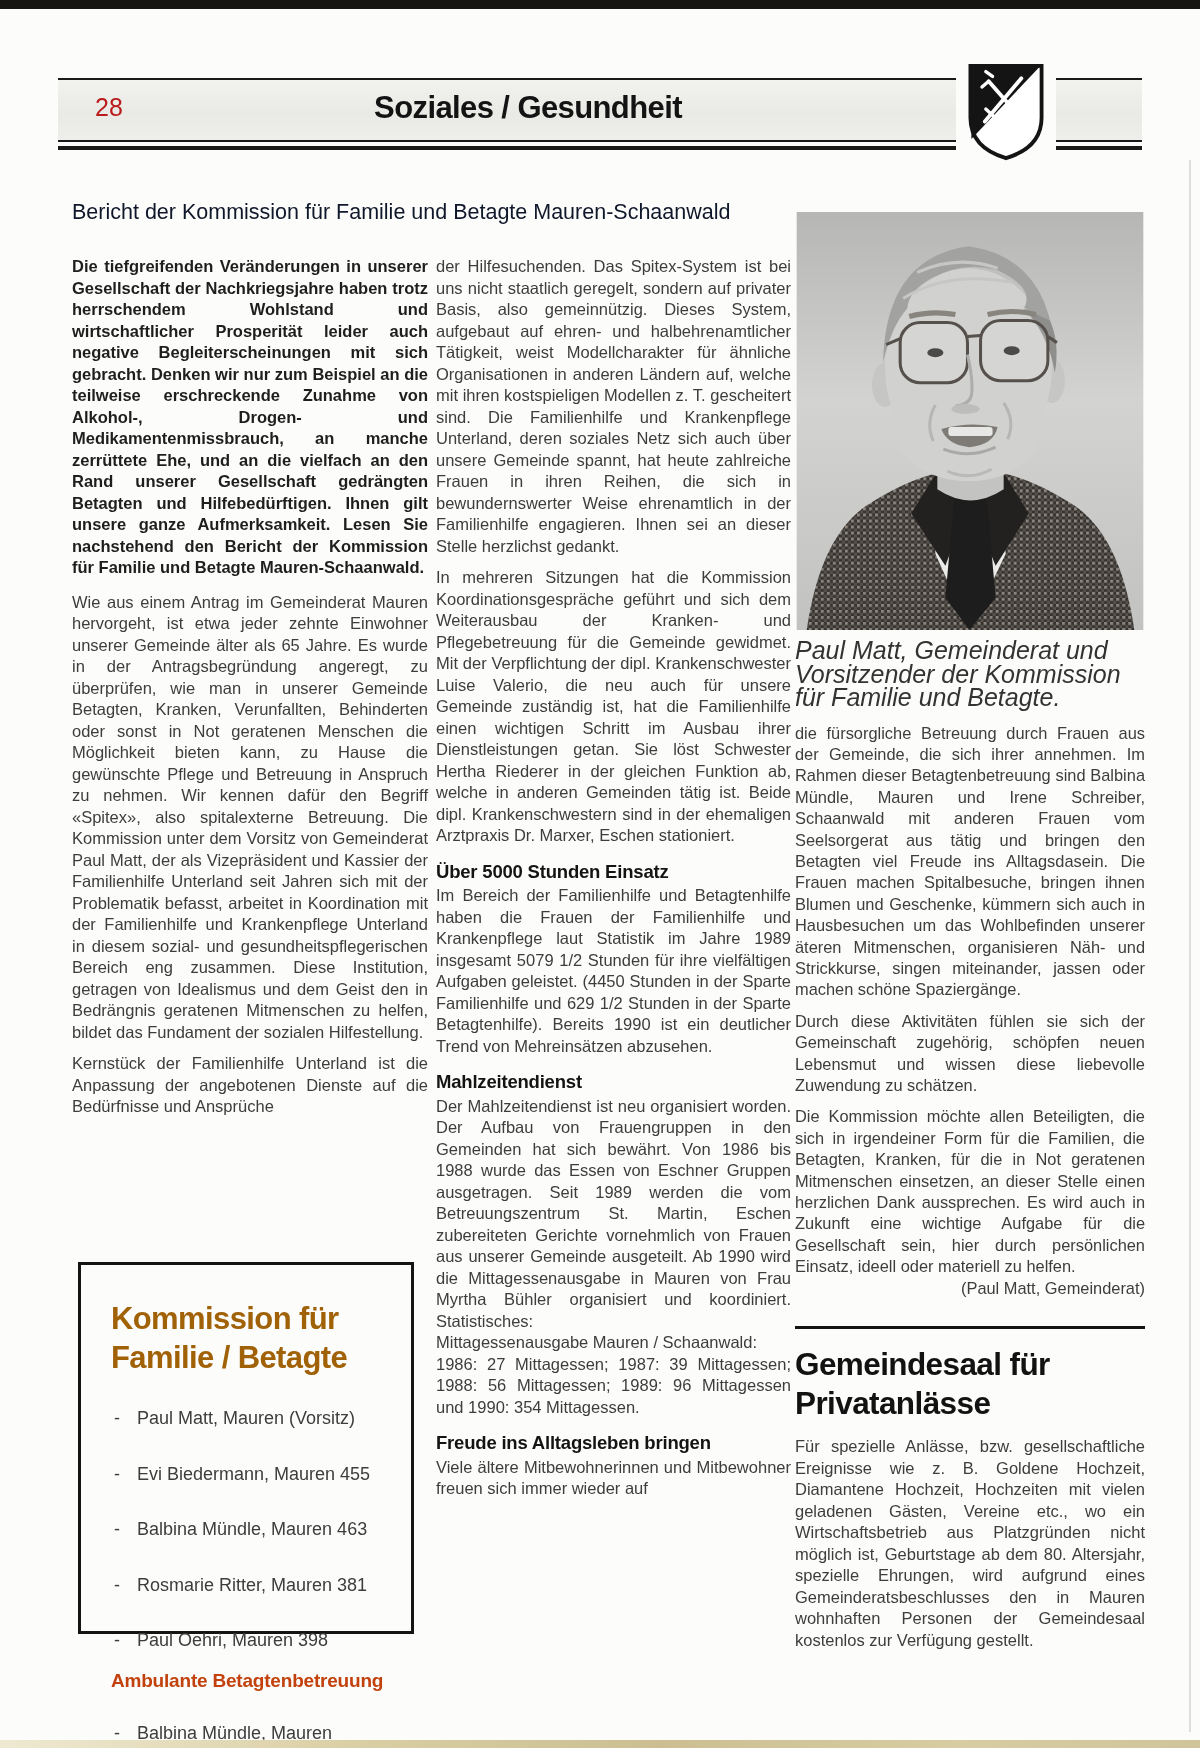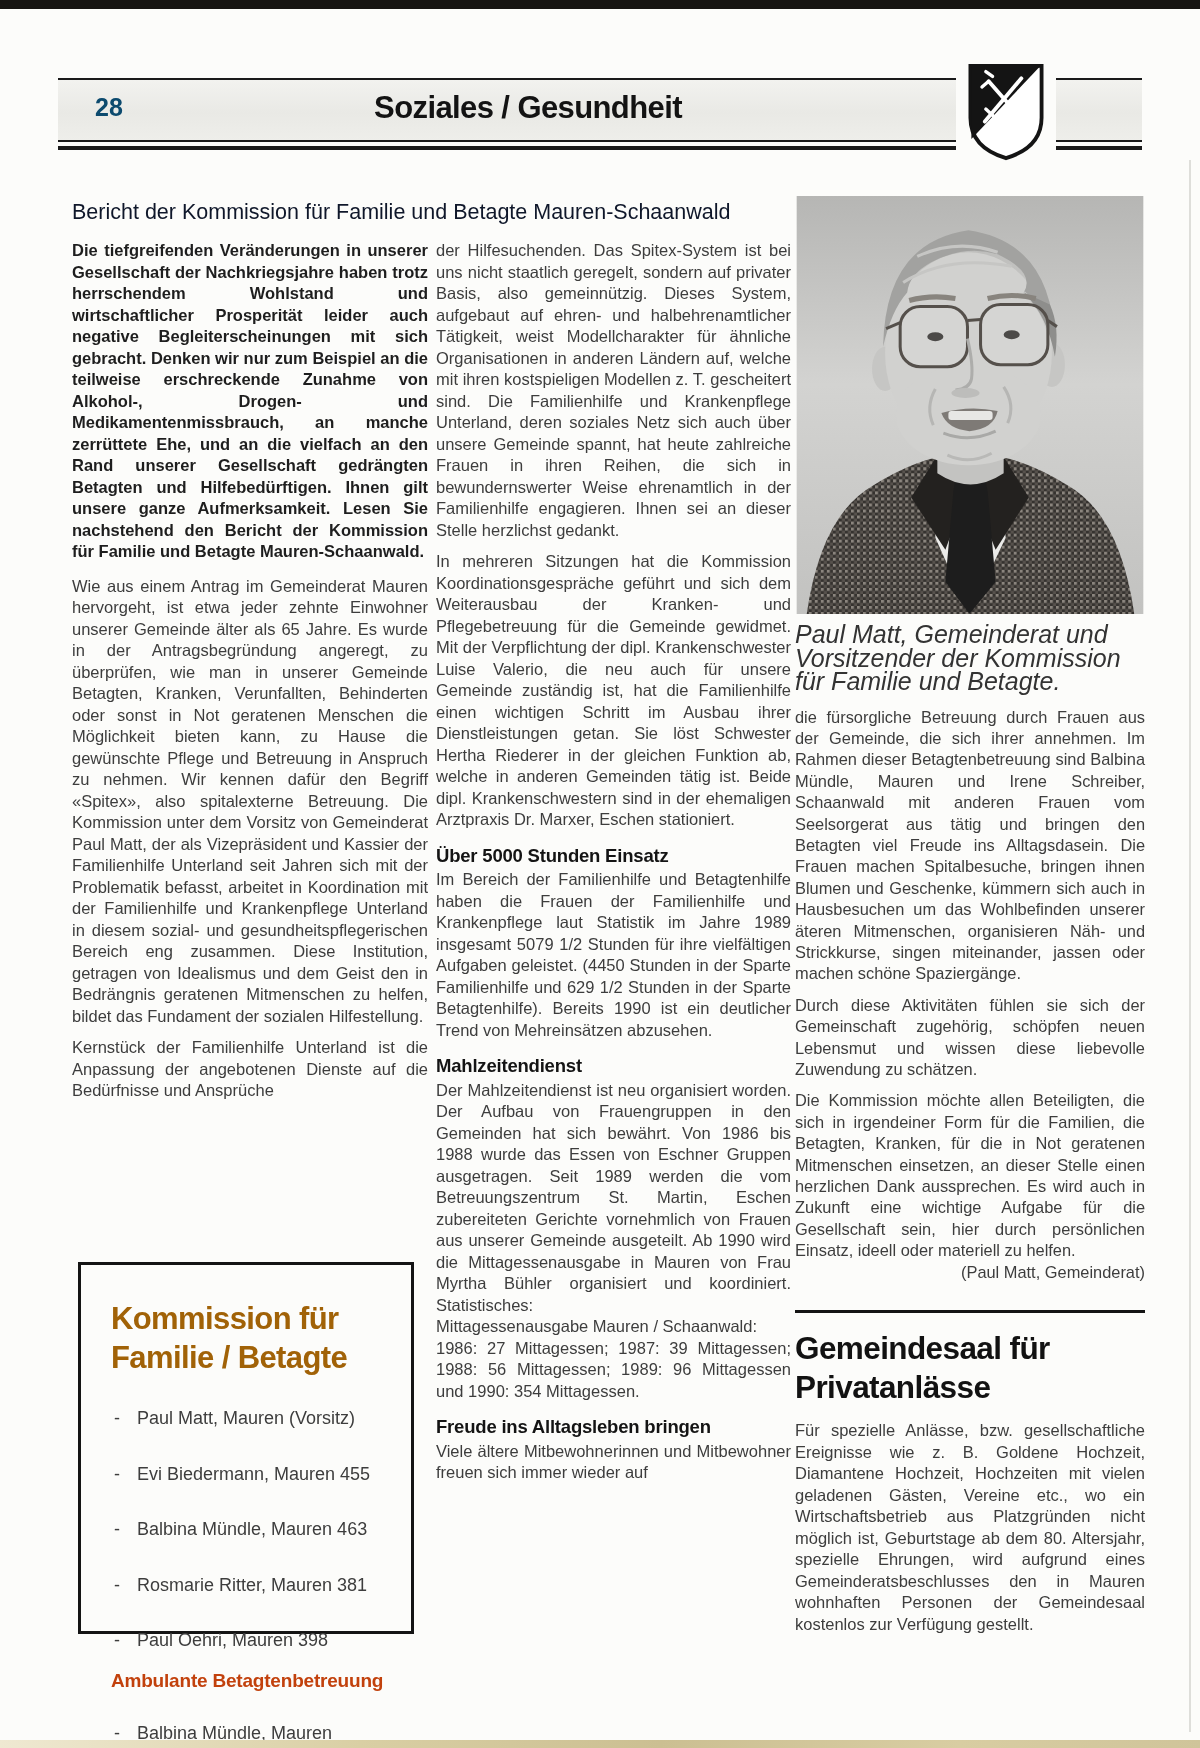--- a/index.html
+++ b/index.html
@@ -11,34 +11,34 @@
   .topbar{position:absolute;top:0;left:0;right:0;height:9px;background:#171512;}
   .bottom-strip{position:absolute;left:0;right:0;bottom:0;height:8px;
     background:linear-gradient(90deg,#efe9d2 0%,#d9cfa4 30%,#cbbf92 55%,#d8cda2 80%,#cfc49a 100%);}
   .scan-edge{position:absolute;left:1189px;top:160px;bottom:16px;width:2px;background:#dedeDA;}
 
   
   .band{position:absolute;left:58px;right:58px;top:78px;height:60px;
     background:linear-gradient(180deg,#f2f2ef 0%,#e9e9e5 55%,#eeeeea 100%);
     border-top:2px solid #1a1a1a;border-bottom:2px solid #1a1a1a;}
   .band-rule{position:absolute;left:58px;right:58px;top:146px;height:4px;background:#1a1a1a;}
-  .pageno{position:absolute;left:95px;top:93px;font-size:25px;font-weight:bold;color:#0c4a6e;}
+  .pageno{position:absolute;left:95px;top:93px;font-size:25px;font-weight:normal;color:#b91c1c;}
   .section-title{position:absolute;left:158px;width:740px;top:90px;text-align:center;
     font-size:31px;font-weight:bold;letter-spacing:-0.6px;color:#131313;}
   .crest-wrap{position:absolute;left:956px;top:58px;width:100px;height:108px;
     background:#fcfcfa;display:flex;align-items:center;justify-content:center;}
 
   
   .article-title{position:absolute;left:72px;top:150px;font-size:35px;font-weight:bold;
     letter-spacing:-0.8px;color:#121212;}
   .article-subtitle{position:absolute;left:72px;top:200px;font-size:21.5px;color:#0f172a;}
 
   
   .col{position:absolute;font-size:16.5px;line-height:21.5px;text-align:justify;
-    hyphens:auto;-webkit-hyphens:auto;}
+    hyphens:auto;margin-top:16px;-webkit-hyphens:auto;}
   .col p{margin:0 0 10px;}
   .col1{left:72px;top:240px;width:356px;}
   .col2{left:436px;top:240px;width:355px;}
   .col3a{left:795px;top:196px;width:350px;font-size:16.4px;line-height:21.4px;}
   .col3b{left:795px;top:1310px;width:350px;}
   .lead{font-weight:bold;color:#1e1e1e;margin-bottom:13px !important;}
   h3.sub{font-size:18.5px;font-weight:bold;color:#141414;margin:14px 0 3px;text-align:left;
     letter-spacing:-0.2px;}
   p.tight{margin-bottom:0 !important;}
 

